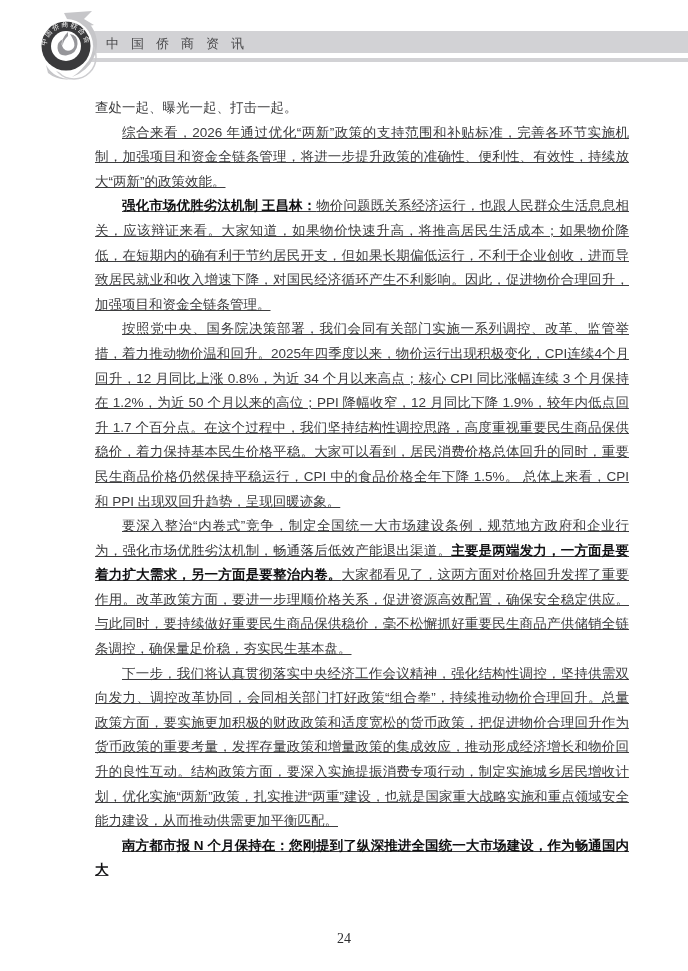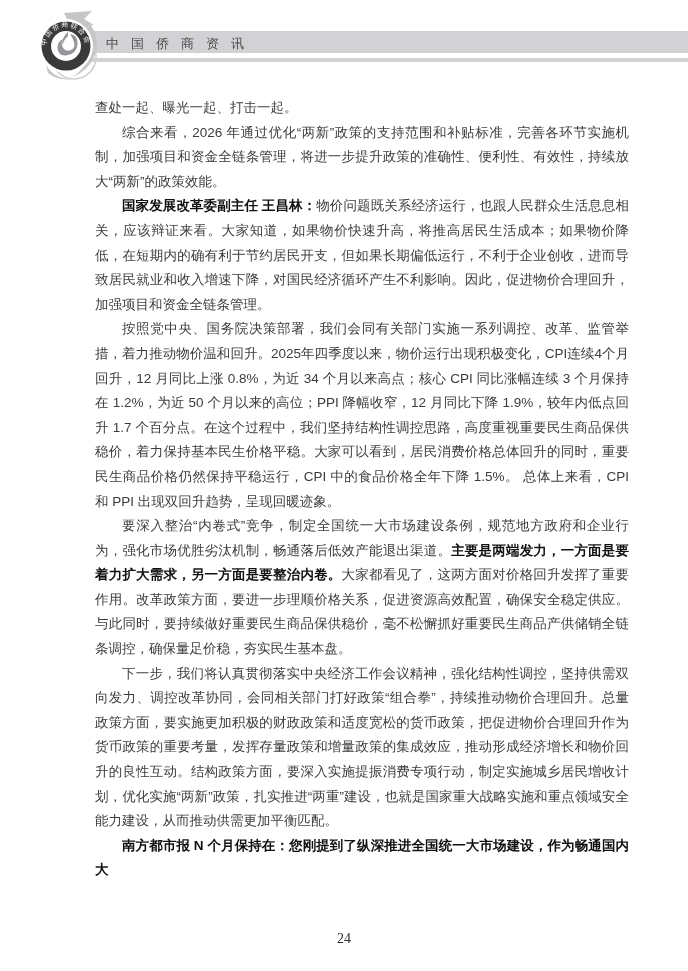--- a/index.html
+++ b/index.html
@@ -28,21 +28,21 @@
   }
   .logo{position:absolute;left:34px;top:9px;width:70px;height:72px;}
 
   
   .article{
     position:absolute;left:95px;top:84px;width:534px;
     font-size:13.5px;line-height:24.6px;color:var(--body-text);
     text-align:justify;text-justify:inter-ideograph;margin-top:12px;
   }
   .para{margin:0;padding:0;}
-  .para.indent{text-indent:2em;}
+  .para.indent{text-indent:2em;text-decoration:underline;}
   .run.bold{font-weight:bold;color:var(--bold-text);}
 
   
   .page-number{
     position:absolute;left:0;right:0;top:931px;text-align:center;
     font-family:"Liberation Serif","DejaVu Serif",serif;
     font-size:14px;color:#2e2e30;
   }
 </style>
 </head>
@@ -72,21 +72,21 @@
       </text>
 
       <path d="M34 23 Q27 29 28.5 37 Q29.5 31 34 27 Z" fill="var(--bird)"></path>
       <path d="M36 25 Q44 26 43.5 35 Q43 45 32 46.5 Q24 47 23.5 39 Q23 33 29 30 Q26 35 29.5 39.5 Q33 43.5 38 40.5 Q42 37.5 39.5 31.5 Q38 28 36 25 Z" fill="var(--bird)"></path>
     </svg>
   </div>
 
   <main class="article">
       <p class="para"><span class="run">查处一起、曝光一起、打击一起。</span></p>
       <p class="para indent"><span class="run">综合来看，2026 年通过优化“两新”政策的支持范围和补贴标准，完善各环节实施机制，加强项目和资金全链条管理，将进一步提升政策的准确性、便利性、有效性，持续放大“两新”的政策效能。</span></p>
-      <p class="para indent"><span class="run bold">国家发展改革委副主任 王昌林：</span><span class="run">物价问题既关系经济运行，也跟人民群众生活息息相关，应该辩证来看。大家知道，如果物价快速升高，将推高居民生活成本；如果物价降低，在短期内的确有利于节约居民开支，但如果长期偏低运行，不利于企业创收，进而导致居民就业和收入增速下降，对国民经济循环产生不利影响。因此，促进物价合理回升，加强项目和资金全链条管理。</span></p>
+      <p class="para indent"><span class="run bold">强化市场优胜劣汰机制 王昌林：</span><span class="run">物价问题既关系经济运行，也跟人民群众生活息息相关，应该辩证来看。大家知道，如果物价快速升高，将推高居民生活成本；如果物价降低，在短期内的确有利于节约居民开支，但如果长期偏低运行，不利于企业创收，进而导致居民就业和收入增速下降，对国民经济循环产生不利影响。因此，促进物价合理回升，加强项目和资金全链条管理。</span></p>
       <p class="para indent"><span class="run">按照党中央、国务院决策部署，我们会同有关部门实施一系列调控、改革、监管举措，着力推动物价温和回升。2025年四季度以来，物价运行出现积极变化，CPI连续4个月回升，12 月同比上涨 0.8%，为近 34 个月以来高点；核心 CPI 同比涨幅连续 3 个月保持在 1.2%，为近 50 个月以来的高位；PPI 降幅收窄，12 月同比下降 1.9%，较年内低点回升 1.7 个百分点。在这个过程中，我们坚持结构性调控思路，高度重视重要民生商品保供稳价，着力保持基本民生价格平稳。大家可以看到，居民消费价格总体回升的同时，重要民生商品价格仍然保持平稳运行，CPI 中的食品价格全年下降 1.5%。 总体上来看，CPI 和 PPI 出现双回升趋势，呈现回暖迹象。</span></p>
       <p class="para indent"><span class="run">要深入整治“内卷式”竞争，制定全国统一大市场建设条例，规范地方政府和企业行为，强化市场优胜劣汰机制，畅通落后低效产能退出渠道。</span><span class="run bold">主要是两端发力，一方面是要着力扩大需求，另一方面是要整治内卷。</span><span class="run">大家都看见了，这两方面对价格回升发挥了重要作用。改革政策方面，要进一步理顺价格关系，促进资源高效配置，确保安全稳定供应。与此同时，要持续做好重要民生商品保供稳价，毫不松懈抓好重要民生商品产供储销全链条调控，确保量足价稳，夯实民生基本盘。</span></p>
       <p class="para indent"><span class="run">下一步，我们将认真贯彻落实中央经济工作会议精神，强化结构性调控，坚持供需双向发力、调控改革协同，会同相关部门打好政策“组合拳”，持续推动物价合理回升。总量政策方面，要实施更加积极的财政政策和适度宽松的货币政策，把促进物价合理回升作为货币政策的重要考量，发挥存量政策和增量政策的集成效应，推动形成经济增长和物价回升的良性互动。结构政策方面，要深入实施提振消费专项行动，制定实施城乡居民增收计划，优化实施“两新”政策，扎实推进“两重”建设，也就是国家重大战略实施和重点领域安全能力建设，从而推动供需更加平衡匹配。</span></p>
       <p class="para indent"><span class="run bold">南方都市报 N 个月保持在：您刚提到了纵深推进全国统一大市场建设，作为畅通国内大</span></p>
     </main>
 
   <div class="page-number">24</div>
 
 </div>
 

